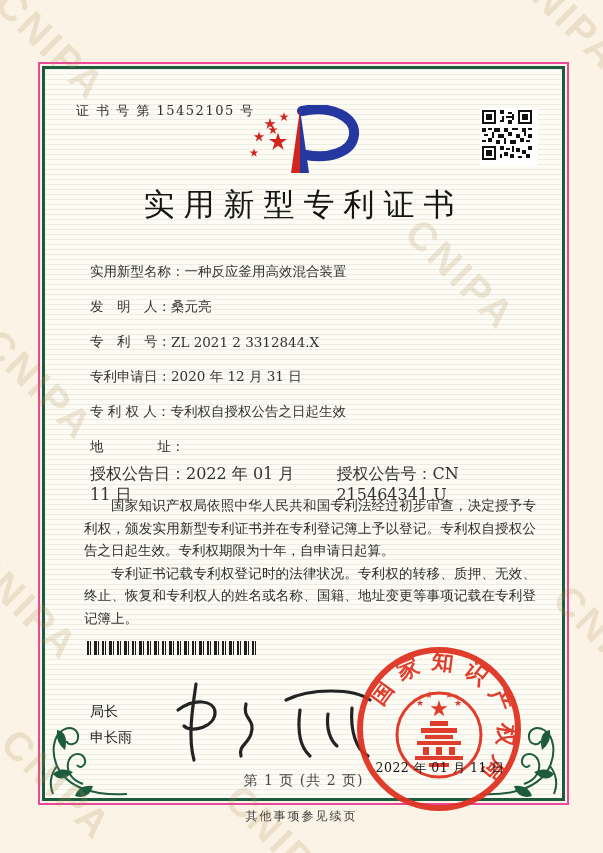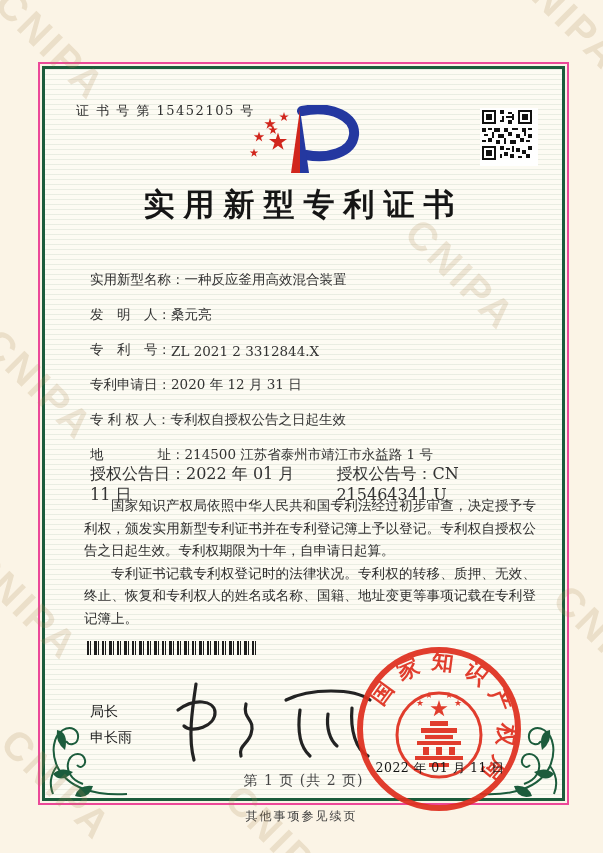--- a/index.html
+++ b/index.html
@@ -37,25 +37,25 @@
 
   .cert-no{position:absolute;left:36px;top:38px;font-size:13px;letter-spacing:1.5px;color:#2f2f2f;}
 
   .qr{position:absolute;left:440px;top:44px;width:54px;height:54px;background:#fff;padding:2px;}
   .qr svg{display:block;width:50px;height:50px;}
 
   .logo{position:absolute;left:200px;top:41px;width:134px;height:72px;}
 
   .title{
     position:absolute;left:0;top:120px;width:100%;text-align:center;
-    font-size:31px;font-weight:bold;letter-spacing:9px;color:#151515;
+    font-size:31px;font-weight:normal;letter-spacing:9px;color:#151515;
   }
 
   .fields{position:absolute;left:50px;top:190px;width:440px;}
-  .frow{height:35px;font-size:13.5px;display:flex;align-items:flex-end;color:#333;}
+  .frow{height:35px;font-size:13.5px;display:flex;align-items:center;color:#333;}
   .frow .lab{white-space:pre;}
   .frow .val{white-space:pre;}
   .grant-row{height:35px;font-size:16px;display:flex;color:#333;}
   .grant-row .pair2{margin-left:42px;}
 
   .body-text{
     position:absolute;left:44px;top:430px;width:452px;
     font-size:13.5px;line-height:22.5px;text-align:justify;color:#2e2e2e;
   }
   .body-text p{margin:0;text-indent:2em;}
@@ -194,21 +194,20 @@
         <div class="frow">
           <span class="lab">专利申请日：</span>
             <span class="val">2020 年 12 月 31 日</span>
         </div>
         <div class="frow">
           <span class="lab">专 利 权 人：</span>
             <span class="val">专利权自授权公告之日起生效</span>
         </div>
         <div class="frow">
           <span class="lab">地　　　　址：</span>
-            <span class="val">214500 江苏省泰州市靖江市永益路 1 号</span>
         </div>
         <div class="grant-row">
           <span class="pair1"><span>授权公告日：</span><span>2022 年 01 月 11 日</span></span>
           <span class="pair2"><span>授权公告号：</span><span>CN 215464341 U</span></span>
         </div>
       </div>
 
       <div class="body-text">
         <p>国家知识产权局依照中华人民共和国专利法经过初步审查，决定授予专利权，颁发实用新型专利证书并在专利登记簿上予以登记。专利权自授权公告之日起生效。专利权期限为十年，自申请日起算。</p>
         <p>专利证书记载专利权登记时的法律状况。专利权的转移、质押、无效、终止、恢复和专利权人的姓名或名称、国籍、地址变更等事项记载在专利登记簿上。</p>

